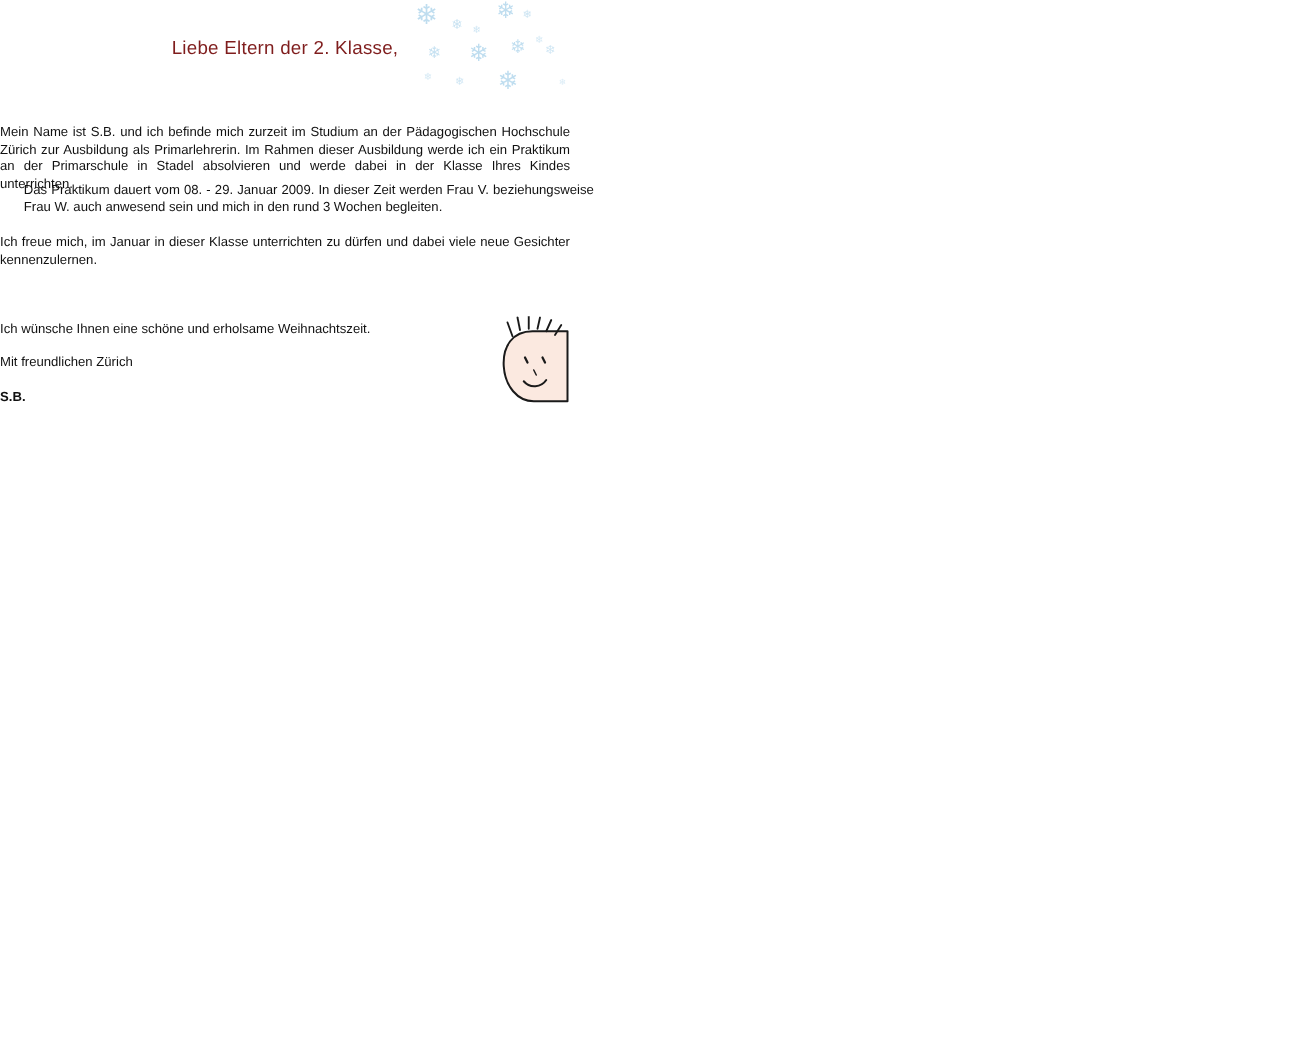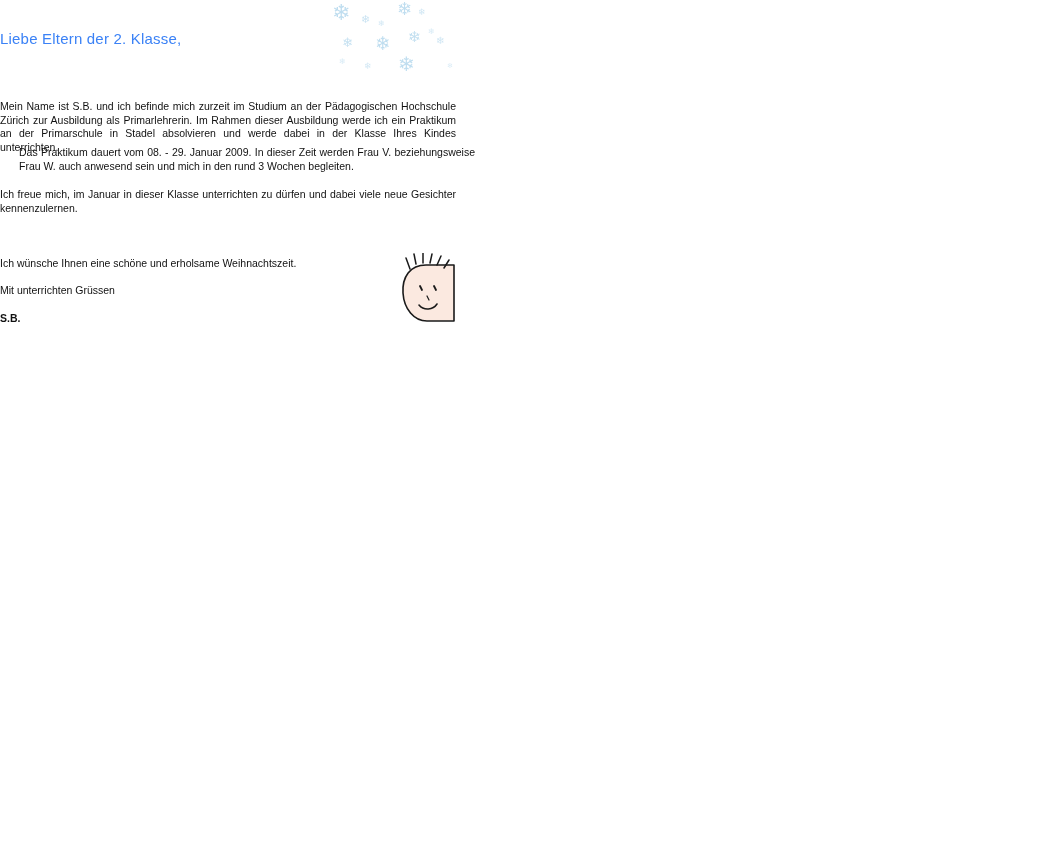--- a/index.html
+++ b/index.html
@@ -43,21 +43,22 @@
 
   
   .salutation {
     position: absolute;
     left: 0px;
     top: 29px;
     width: 456px;
     font-size: 15px;
     line-height: 19px;
     letter-spacing: 0.2px;
-    color: #3b82f6;
+    color: #7f1d1d;
+    text-align: center;
   }
 
   .para {
     position: absolute;
     left: 0px;
     width: 456px;
     font-size: 10.5px;
     line-height: 13.5px;
     text-align: justify;
     color: #111;
@@ -104,21 +105,21 @@
   <div class="salutation">Liebe Eltern der 2. Klasse,</div>
 
   <div class="para p1">Mein Name ist S.B. und ich befinde mich zurzeit im Studium an der Pädagogischen Hochschule Zürich zur Ausbildung als Primarlehrerin. Im Rahmen dieser Ausbildung werde ich ein Praktikum an der Primarschule in Stadel absolvieren und werde dabei in der Klasse Ihres Kindes unterrichten.</div>
 
   <div class="para p2">Das Praktikum dauert vom 08. - 29. Januar 2009. In dieser Zeit werden Frau V. beziehungsweise Frau W. auch anwesend sein und mich in den rund 3 Wochen begleiten.</div>
 
   <div class="para p4">Ich wünsche Ihnen eine schöne und erholsame Weihnachtszeit.</div>
 
   <div class="para p3">Ich freue mich, im Januar in dieser Klasse unterrichten zu dürfen und dabei viele neue Gesichter kennenzulernen.</div>
 
-  <div class="para p5">Mit unterrichten Grüssen</div>
+  <div class="para p5">Mit freundlichen Zürich</div>
 
   <div class="para p6">S.B.</div>
 
   <div class="face-wrap">
     <svg width="60" height="80" viewBox="0 0 60 80" xmlns="http://www.w3.org/2000/svg">
 
       <path d="M30 12 C 14 12, 6 24, 7 40 C 8 56, 18 68, 31 68 L 58 68 L 58 12 Z" fill="#fbe9e0" stroke="#1a1a1a" stroke-width="1.6" stroke-linejoin="round"></path>
 
       <path d="M14 16 L 10 5" stroke="#1a1a1a" stroke-width="1.5" fill="none" stroke-linecap="round"></path>
       <path d="M20 11 L 18 1" stroke="#1a1a1a" stroke-width="1.5" fill="none" stroke-linecap="round"></path>

